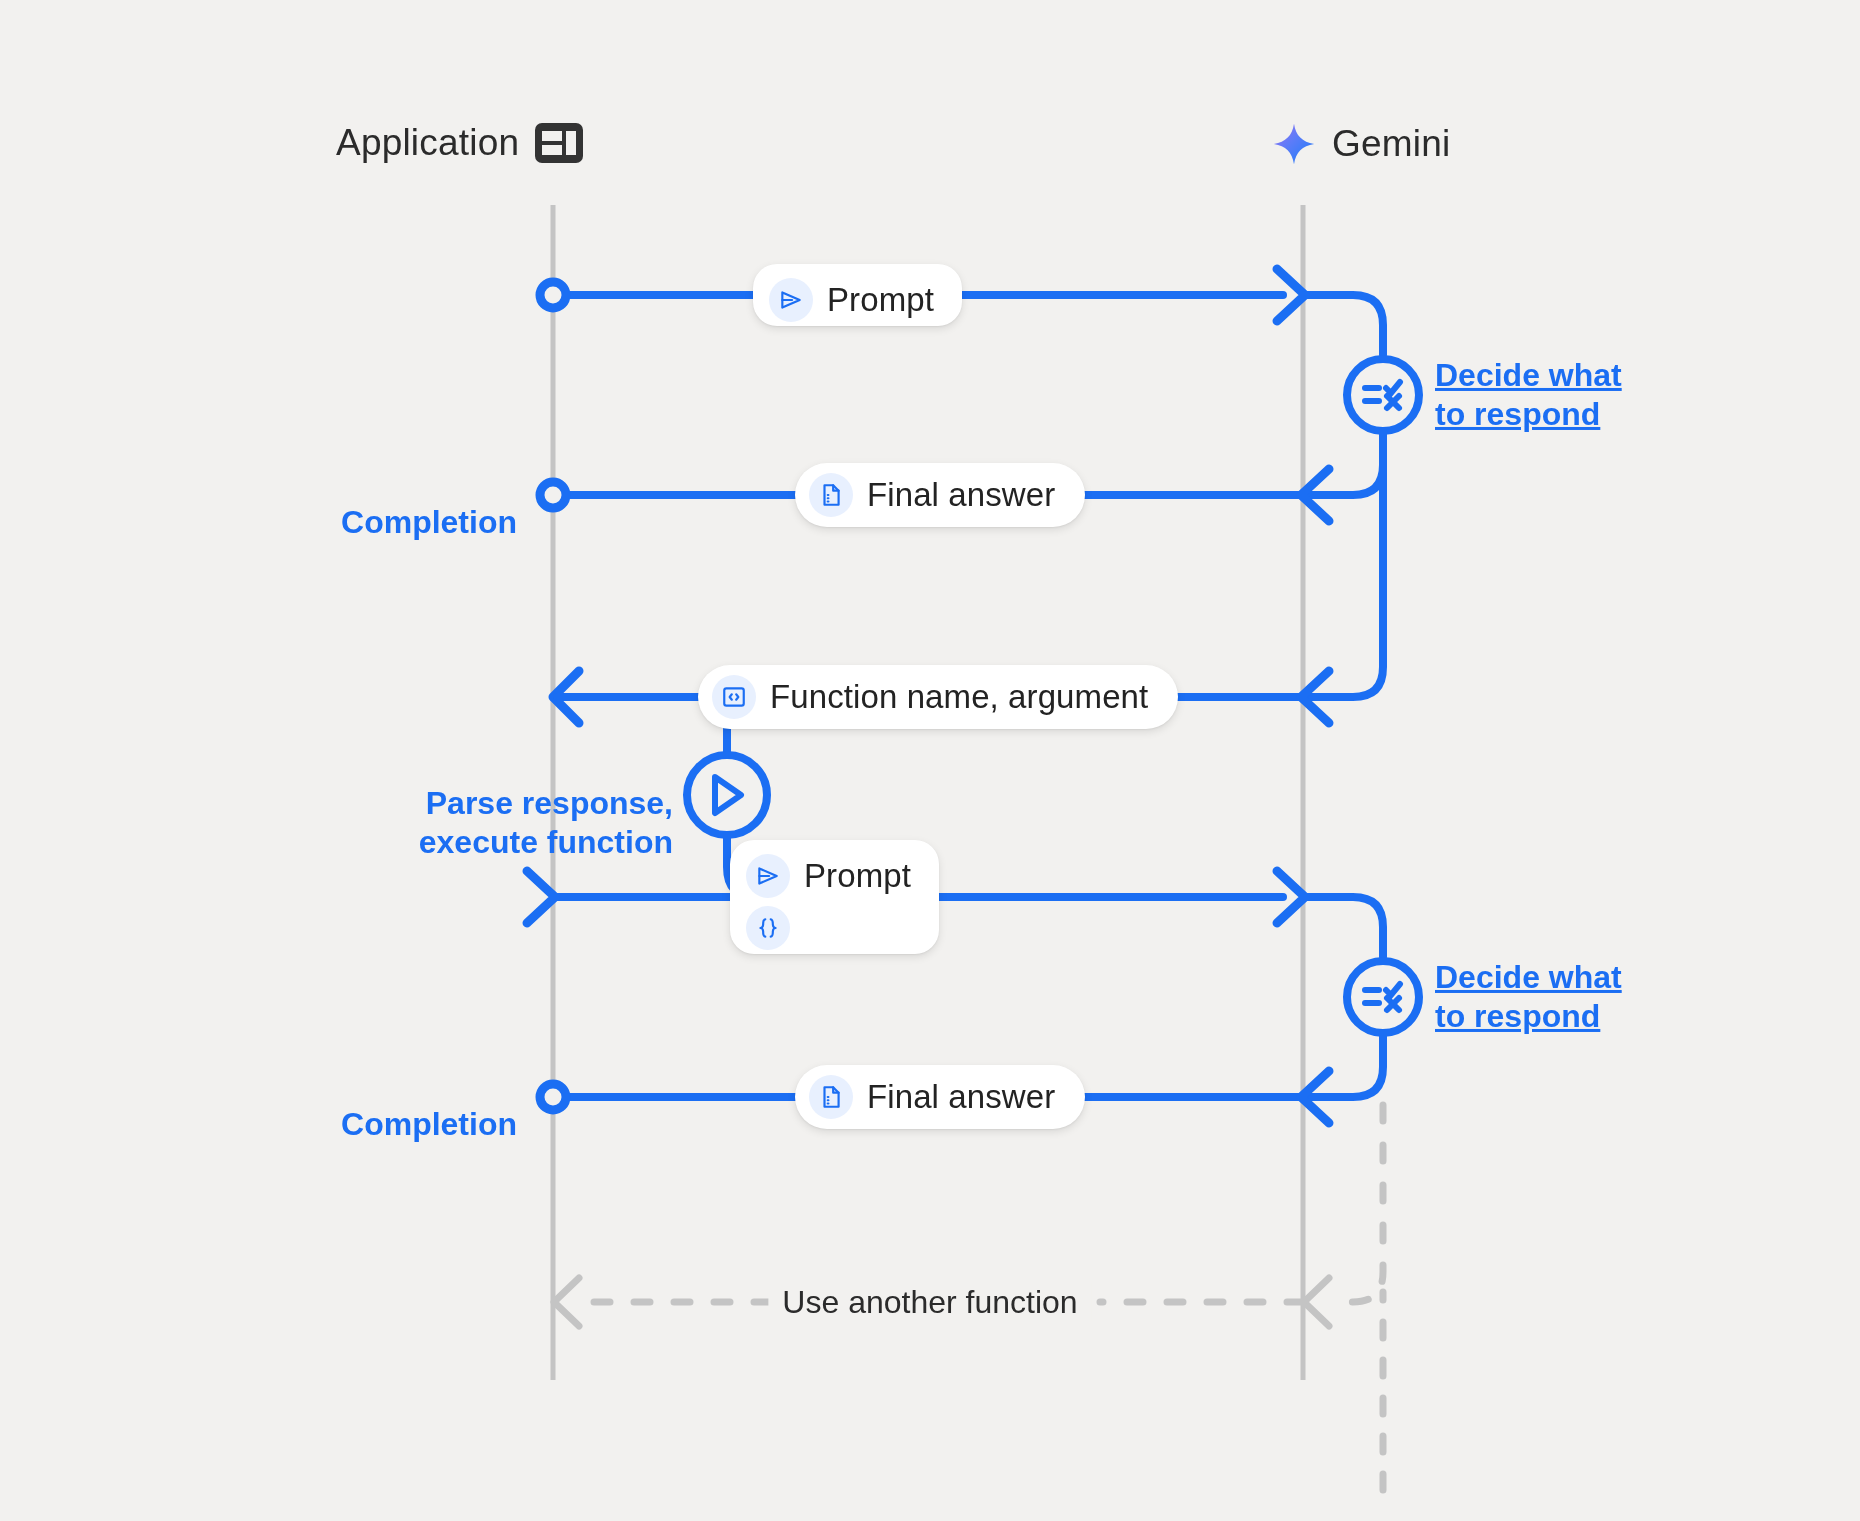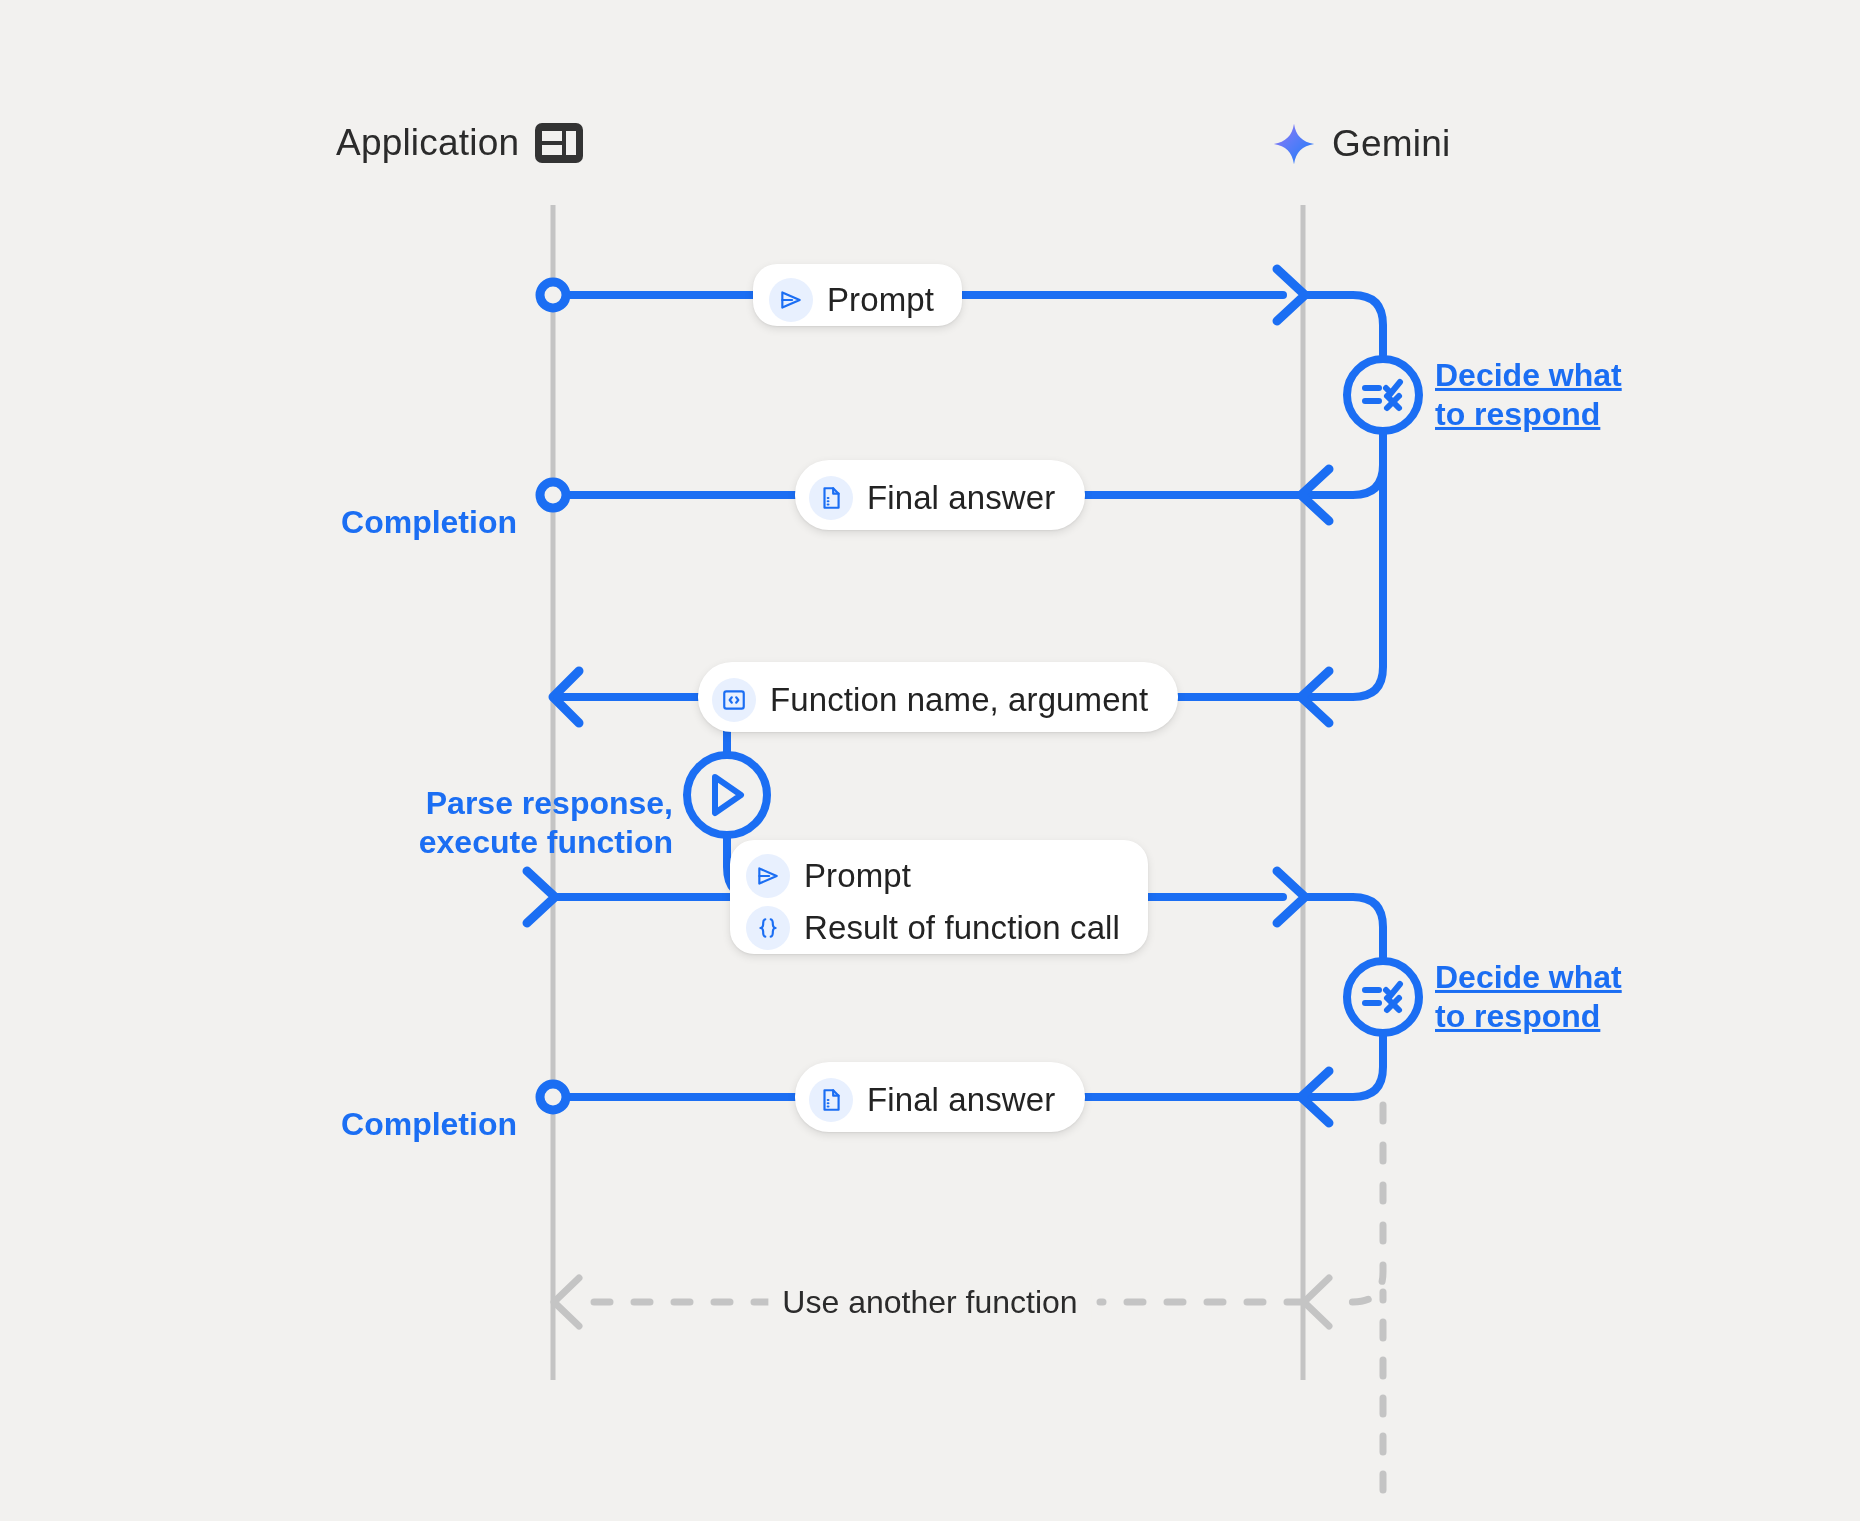--- a/index.html
+++ b/index.html
@@ -58,21 +58,21 @@
     position: absolute;
     background: #ffffff;
     border-radius: 24px;
     box-shadow: 0 3px 9px rgba(0,0,0,0.10), 0 1px 2px rgba(0,0,0,0.06);
     padding: 14px 28px 4px 16px;
     display: flex;
     flex-direction: column;
     gap: 8px;
     box-sizing: border-box;
   }
-  .chip.one-line { border-radius: 34px; padding: 16px 30px 10px 14px; }
+  .chip.one-line { border-radius: 34px; padding: 10px 30px 10px 14px; }
   .chip-row {
     display: flex;
     align-items: center;
     gap: 14px;
     white-space: nowrap;
   }
   .chip-ico {
     width: 44px; height: 44px;
     border-radius: 50%;
     background: #e8f0fe;
@@ -256,21 +256,20 @@
       </span>
       <span class="chip-txt">Prompt</span>
     </div>
     <div class="chip-row">
       <span class="chip-ico">
         <svg viewBox="0 0 24 24" width="26" height="26" fill="none" stroke="#1b6ef3" stroke-width="2" stroke-linecap="round" stroke-linejoin="round">
           <path d="M9.5 4 C7.5 4 7.5 7 7.5 9 C7.5 11 6 12 5 12 C6 12 7.5 13 7.5 15 C7.5 17 7.5 20 9.5 20"></path>
           <path d="M14.5 4 C16.5 4 16.5 7 16.5 9 C16.5 11 18 12 19 12 C18 12 16.5 13 16.5 15 C16.5 17 16.5 20 14.5 20"></path>
         </svg>
       </span>
-      <span class="chip-txt">Result of function call</span>
     </div>
   </div>
 
   <div class="chip one-line" style="left: 795px; top: 1097px; transform: translateY(-50%);">
     <div class="chip-row">
       <span class="chip-ico">
         <svg viewBox="0 0 24 24" width="26" height="26" fill="none" stroke="#1b6ef3" stroke-width="2" stroke-linecap="round" stroke-linejoin="round">
           <path d="M6 3 H14 L19 8 V21 H6 Z"></path>
             <path d="M14 3 V8 H19"></path>
           <path d="M9 12 H9.6"></path>

